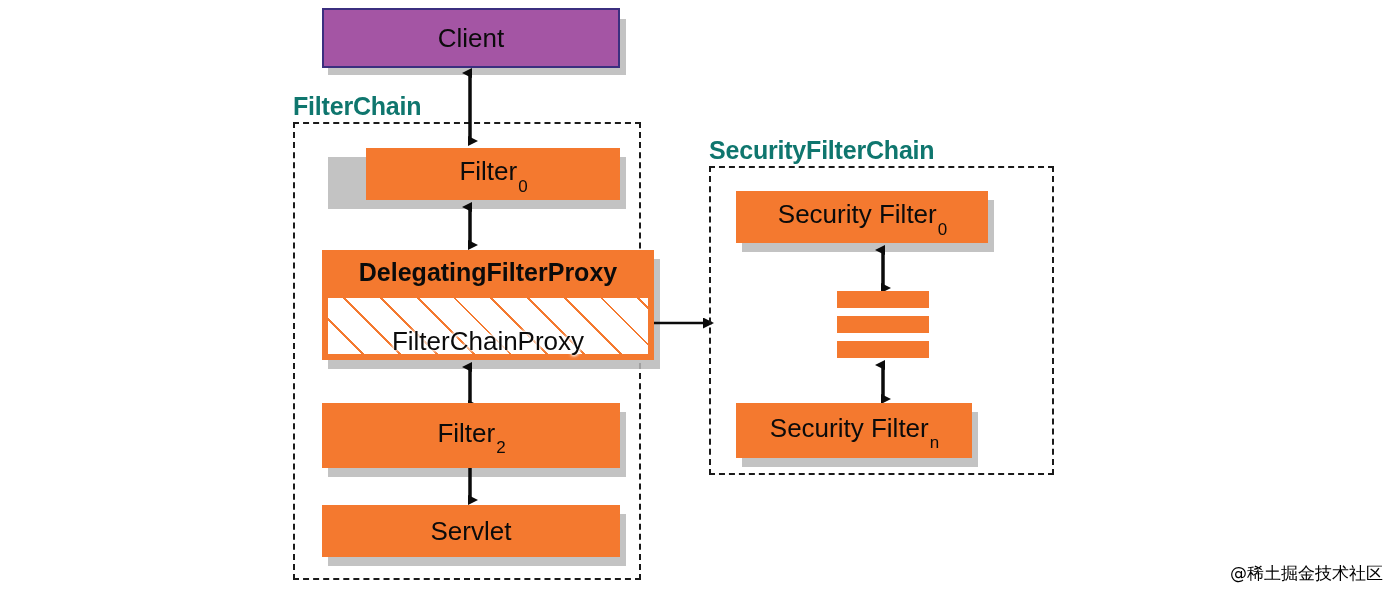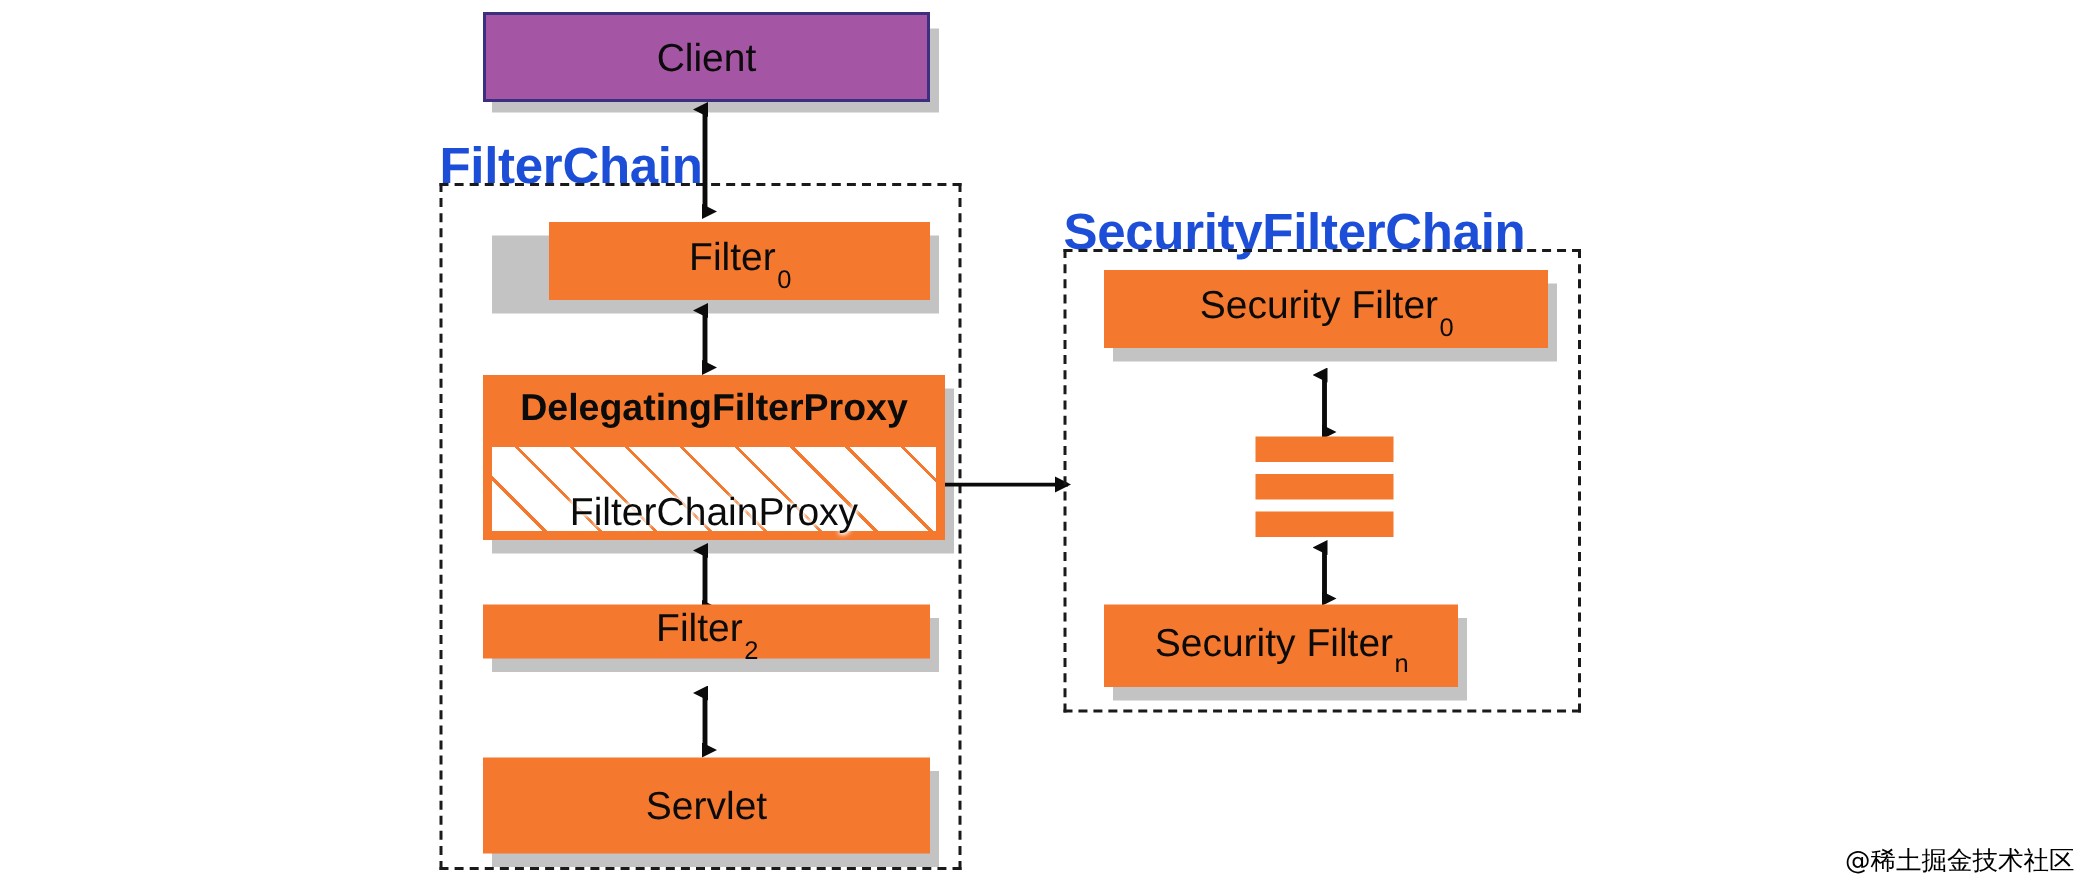--- a/index.html
+++ b/index.html
@@ -21,23 +21,23 @@
 
   
   .abs { position: absolute; box-sizing: border-box; }
 
   
   .group-box {
     border: 2px dashed #1a1a1a;
     background: transparent;
   }
   .group-label {
-    font-size: 34px;
+    font-size: 25px;
     font-weight: 700;
-    color: #1d4ed8;
+    color: #0f766e;
     white-space: nowrap;
     letter-spacing: -0.2px;
   }
 
   
   .node {
     display: flex;
     align-items: center;
     justify-content: center;
     font-weight: 700;
@@ -186,21 +186,21 @@
     <div class="face">
       <span class="node-label"><span>Filter</span><span class="sub">0</span></span>
     </div>
   </div>
 
   <svg class="abs v-arrow" style="left:455px; top:198px; width:30px; height:56px;" viewBox="0 0 30 56">
     <line x1="15" y1="48" x2="15" y2="9" stroke="#0b0b0b" stroke-width="3" marker-end="url(#ah-up)"></line>
     <line x1="15" y1="9" x2="15" y2="47" stroke="#0b0b0b" stroke-width="3" marker-end="url(#ah-down)"></line>
   </svg>
 
-  <div class="abs node orange" id="delegating-filter-proxy" style="left:322px; top:250px; width:308px; height:110px;">
+  <div class="abs node orange" id="delegating-filter-proxy" style="left:322px; top:250px; width:332px; height:110px;">
     <div class="shadow2"></div>
     <div class="shadow"></div>
     <div class="face">
       <div class="dfp-title">DelegatingFilterProxy</div>
       <div class="dfp-inner">
         <span class="node-label">FilterChainProxy</span>
       </div>
     </div>
   </div>
 
@@ -211,46 +211,46 @@
       </marker>
     </defs>
     <line x1="4" y1="13" x2="92" y2="13" stroke="#0b0b0b" stroke-width="2.5" marker-end="url(#ah-right)"></line>
   </svg>
 
   <svg class="abs v-arrow" style="left:455px; top:358px; width:30px; height:56px;" viewBox="0 0 30 56">
     <line x1="15" y1="48" x2="15" y2="9" stroke="#0b0b0b" stroke-width="3" marker-end="url(#ah-up)"></line>
     <line x1="15" y1="9" x2="15" y2="47" stroke="#0b0b0b" stroke-width="3" marker-end="url(#ah-down)"></line>
   </svg>
 
-  <div class="abs node orange" style="left:322px; top:403px; width:298px; height:36px;">
+  <div class="abs node orange" style="left:322px; top:403px; width:298px; height:65px;">
     <div class="shadow2"></div>
     <div class="shadow"></div>
     <div class="face">
       <span class="node-label"><span>Filter</span><span class="sub">2</span></span>
     </div>
   </div>
 
   <svg class="abs v-arrow" style="left:455px; top:453px; width:30px; height:56px;" viewBox="0 0 30 56">
     <line x1="15" y1="48" x2="15" y2="9" stroke="#0b0b0b" stroke-width="3" marker-end="url(#ah-up)"></line>
     <line x1="15" y1="9" x2="15" y2="47" stroke="#0b0b0b" stroke-width="3" marker-end="url(#ah-down)"></line>
   </svg>
 
-  <div class="abs node orange" style="left:322px; top:505px; width:298px; height:64px;">
+  <div class="abs node orange" style="left:322px; top:505px; width:298px; height:52px;">
     <div class="shadow2"></div>
     <div class="shadow"></div>
     <div class="face">
       <span class="node-label">Servlet</span>
     </div>
   </div>
 
   <div class="abs group-label" style="left:709px; top:136px;">SecurityFilterChain</div>
 
   <div class="abs group-box" style="left:709px; top:166px; width:345px; height:309px;"></div>
 
-  <div class="abs node orange" style="left:736px; top:180px; width:296px; height:52px;">
+  <div class="abs node orange" style="left:736px; top:191px; width:252px; height:52px;">
     <div class="shadow2"></div>
     <div class="shadow"></div>
     <div class="face">
       <span class="node-label"><span>Security Filter</span><span class="sub">0</span></span>
     </div>
   </div>
 
   <svg class="abs v-arrow" style="left:868px; top:241px; width:30px; height:56px;" viewBox="0 0 30 56">
     <line x1="15" y1="48" x2="15" y2="9" stroke="#0b0b0b" stroke-width="3" marker-end="url(#ah-up)"></line>
     <line x1="15" y1="9" x2="15" y2="47" stroke="#0b0b0b" stroke-width="3" marker-end="url(#ah-down)"></line>

